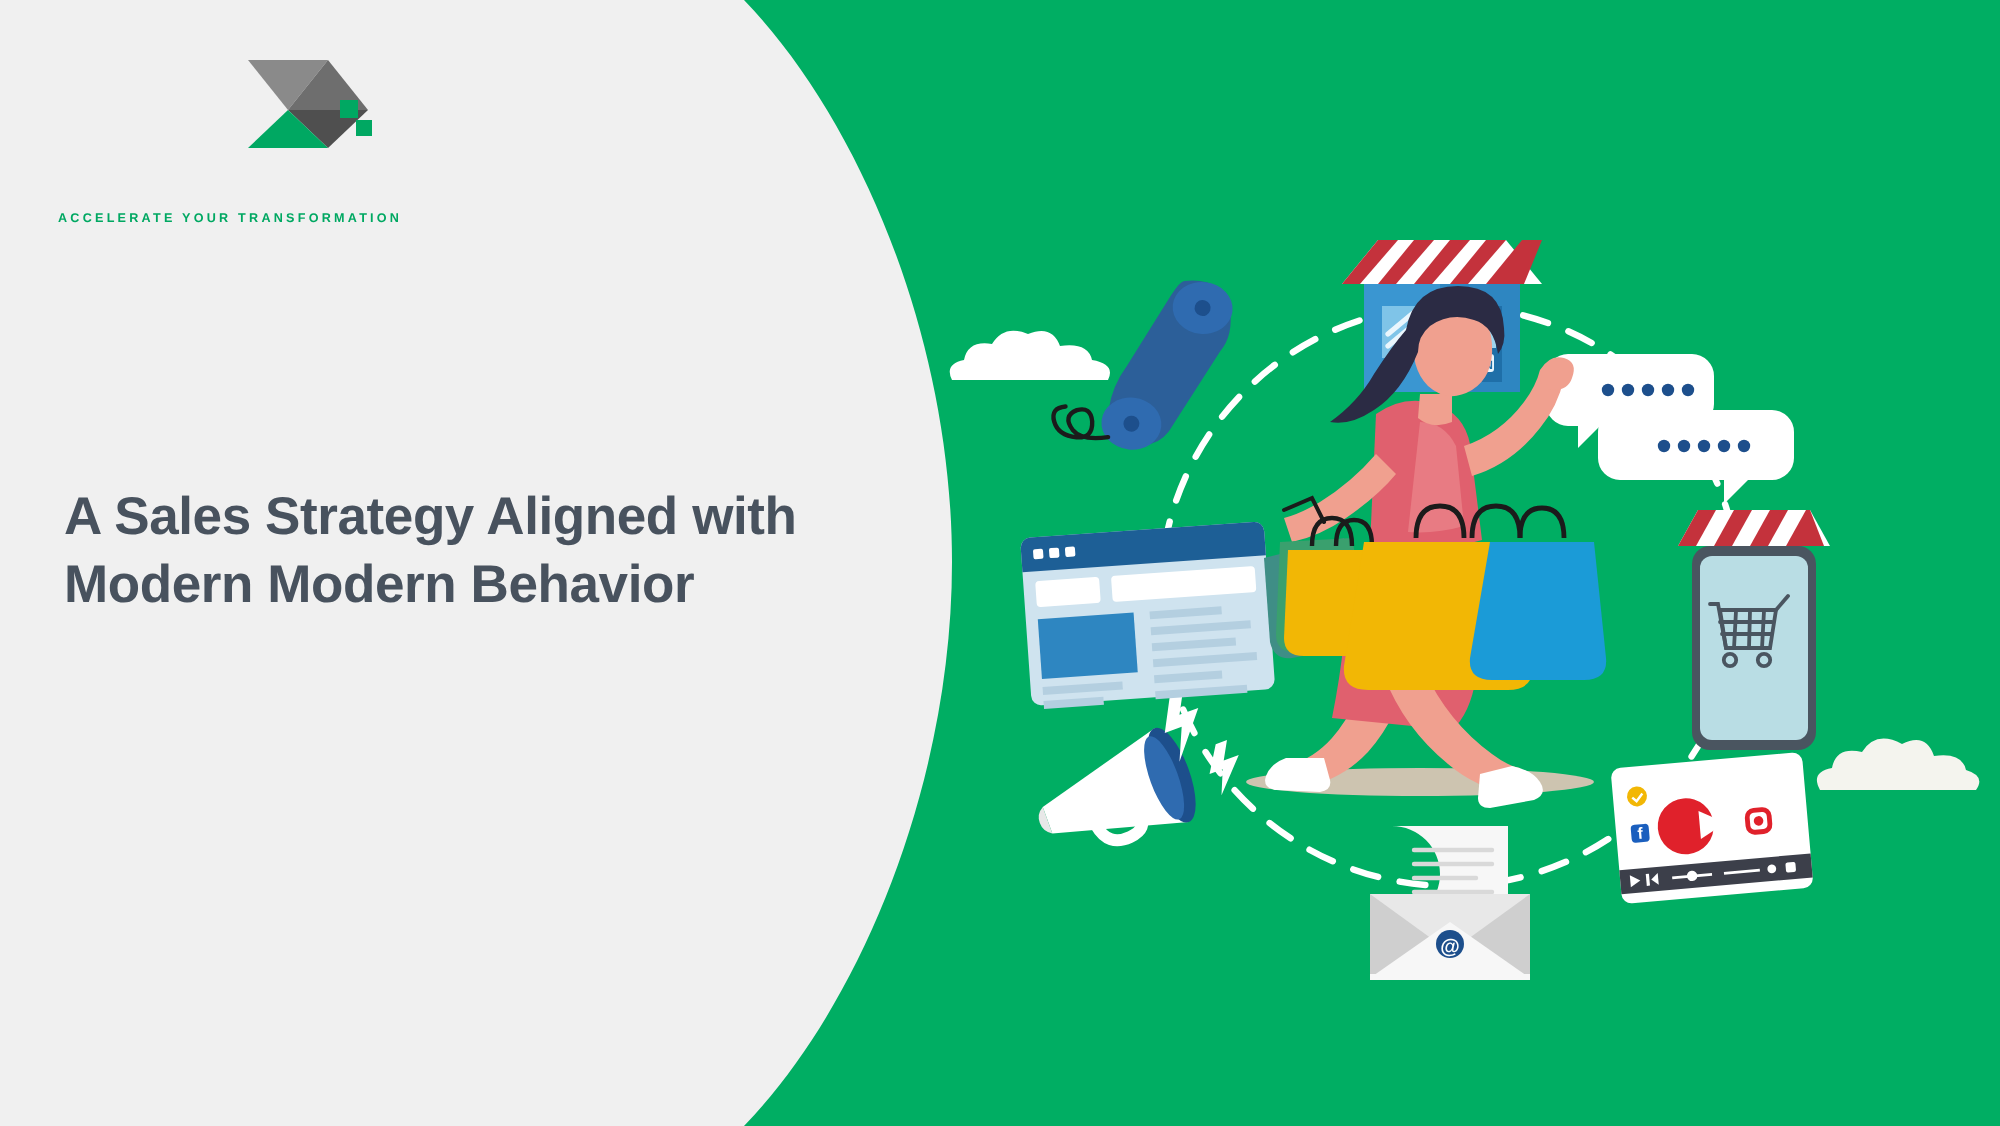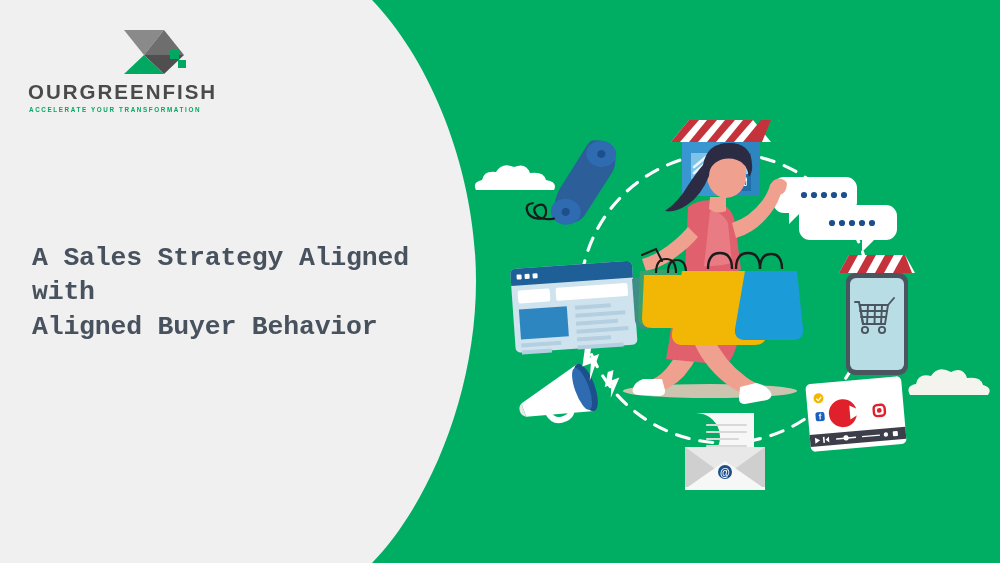--- a/index.html
+++ b/index.html
@@ -40,21 +40,21 @@
   .headline-block { position:absolute; left:32px; top:232px; width:430px; }
   .h-main {
     font-size:37px; font-weight:bold; color:#00b060;
     letter-spacing:-0.4px; line-height:1.16; white-space:nowrap;
   }
   .h-sub {
     margin-top:9px;
     font-size:26.5px; font-weight:bold; color:#48525e;
     letter-spacing:-0.2px; line-height:1.30;
   }
-  .h-sub span { display:block;font-family:Liberation Mono, monospace; }
+  .h-sub span { display:block; }
 
   
   .illustration {
     position:absolute; left:460px; top:95px; width:540px; height:420px;
   }
   .illustration svg { display:block; width:540px; height:420px; }
 
   .cloud-left { position:absolute; left:470px; top:158px; width:90px; height:40px; }
   .cloud-right { position:absolute; left:905px; top:362px; width:88px; height:40px; }
   .cloud-left svg, .cloud-right svg { display:block; }
@@ -84,28 +84,27 @@
         <polygon points="44,8 64,33 24,33" fill="#6e6e6e"></polygon>
 
         <polygon points="24,33 64,33 44,52" fill="#4f4f4f"></polygon>
 
         <polygon points="4,52 44,52 24,33" fill="#00a862"></polygon>
 
         <rect x="50" y="28" width="9" height="9" fill="#00a862"></rect>
         <rect x="58" y="38" width="8" height="8" fill="#00a862"></rect>
       </svg>
     </div>
-    <div class="logo-word">OURGREENFISH</div>
     <div class="logo-tag">ACCELERATE YOUR TRANSFORMATION</div>
   </div>
 
   <div class="headline-block">
     <div class="h-sub">
       <span>A Sales Strategy Aligned with</span>
-      <span>Aligned Buyer Behavior</span>
+      <span>Modern Modern Behavior</span>
     </div>
   </div>
 
   <div class="cloud-left">
     <svg viewBox="0 0 90 40" xmlns="http://www.w3.org/2000/svg">
       <path d="M6 32 Q2 24 12 22 Q14 12 26 14 Q32 4 44 9 Q56 4 60 15
                Q74 13 76 22 Q88 24 84 32 Z" fill="#ffffff"></path>
     </svg>
   </div>
   <div class="cloud-right">

